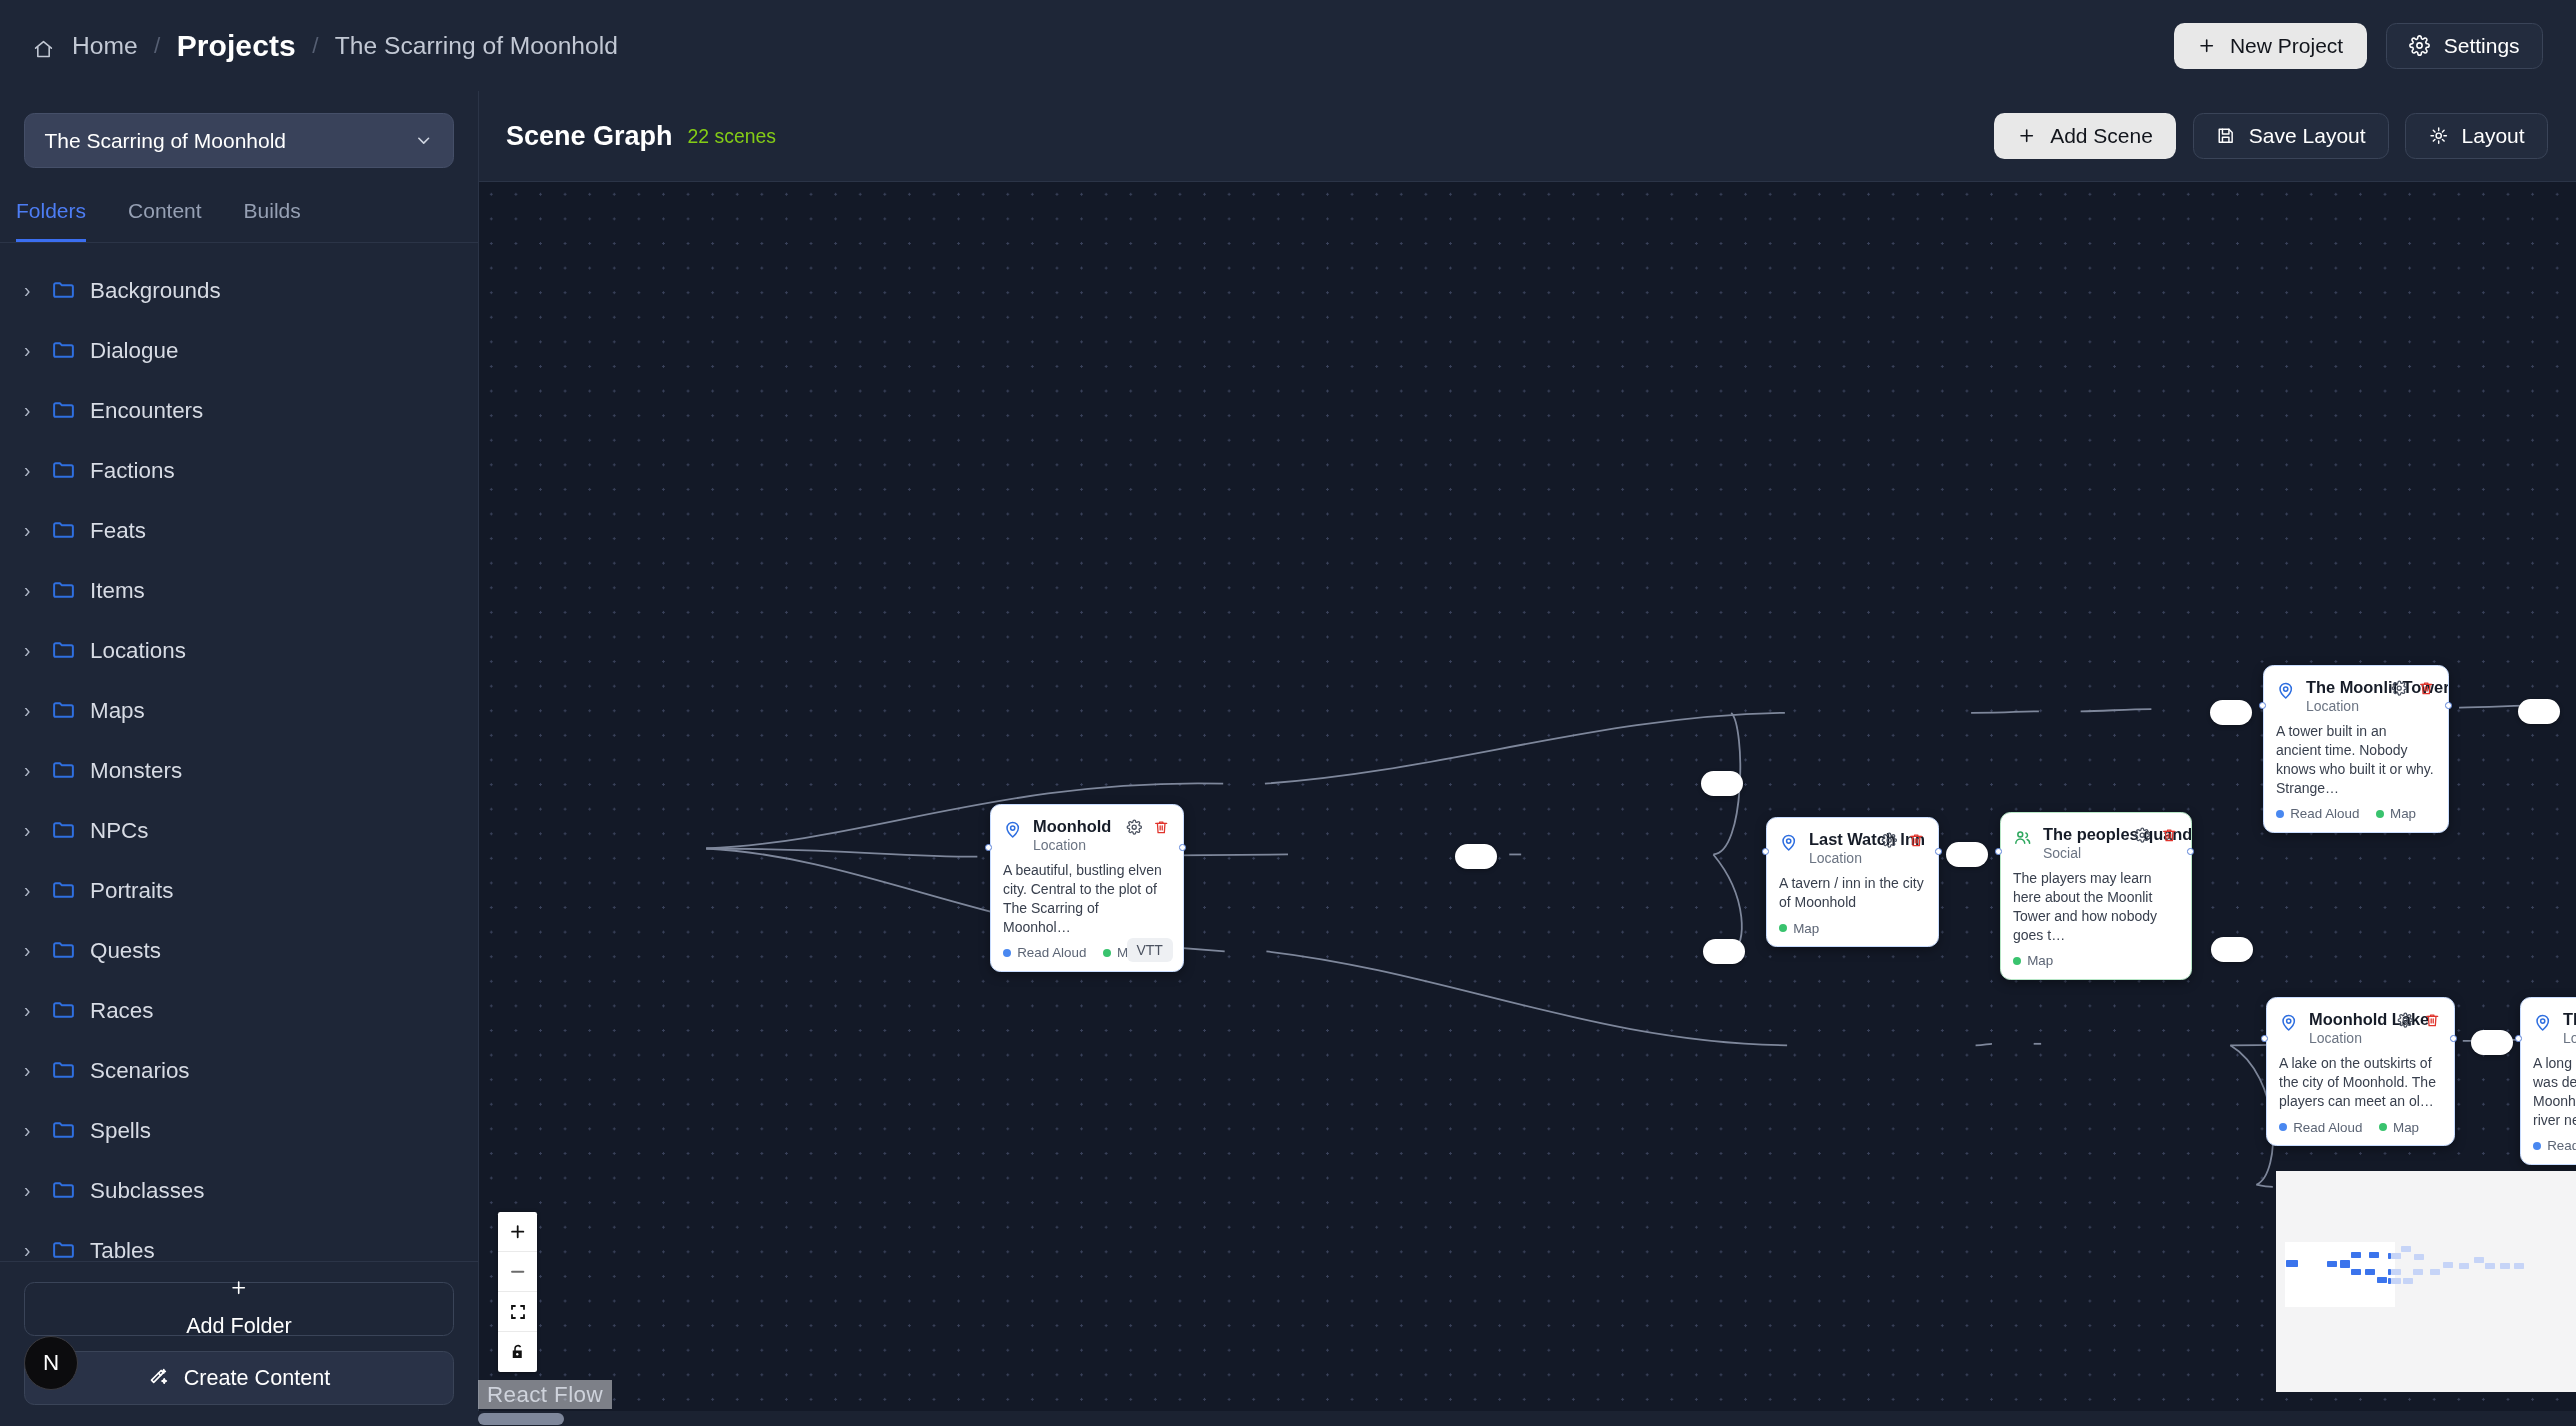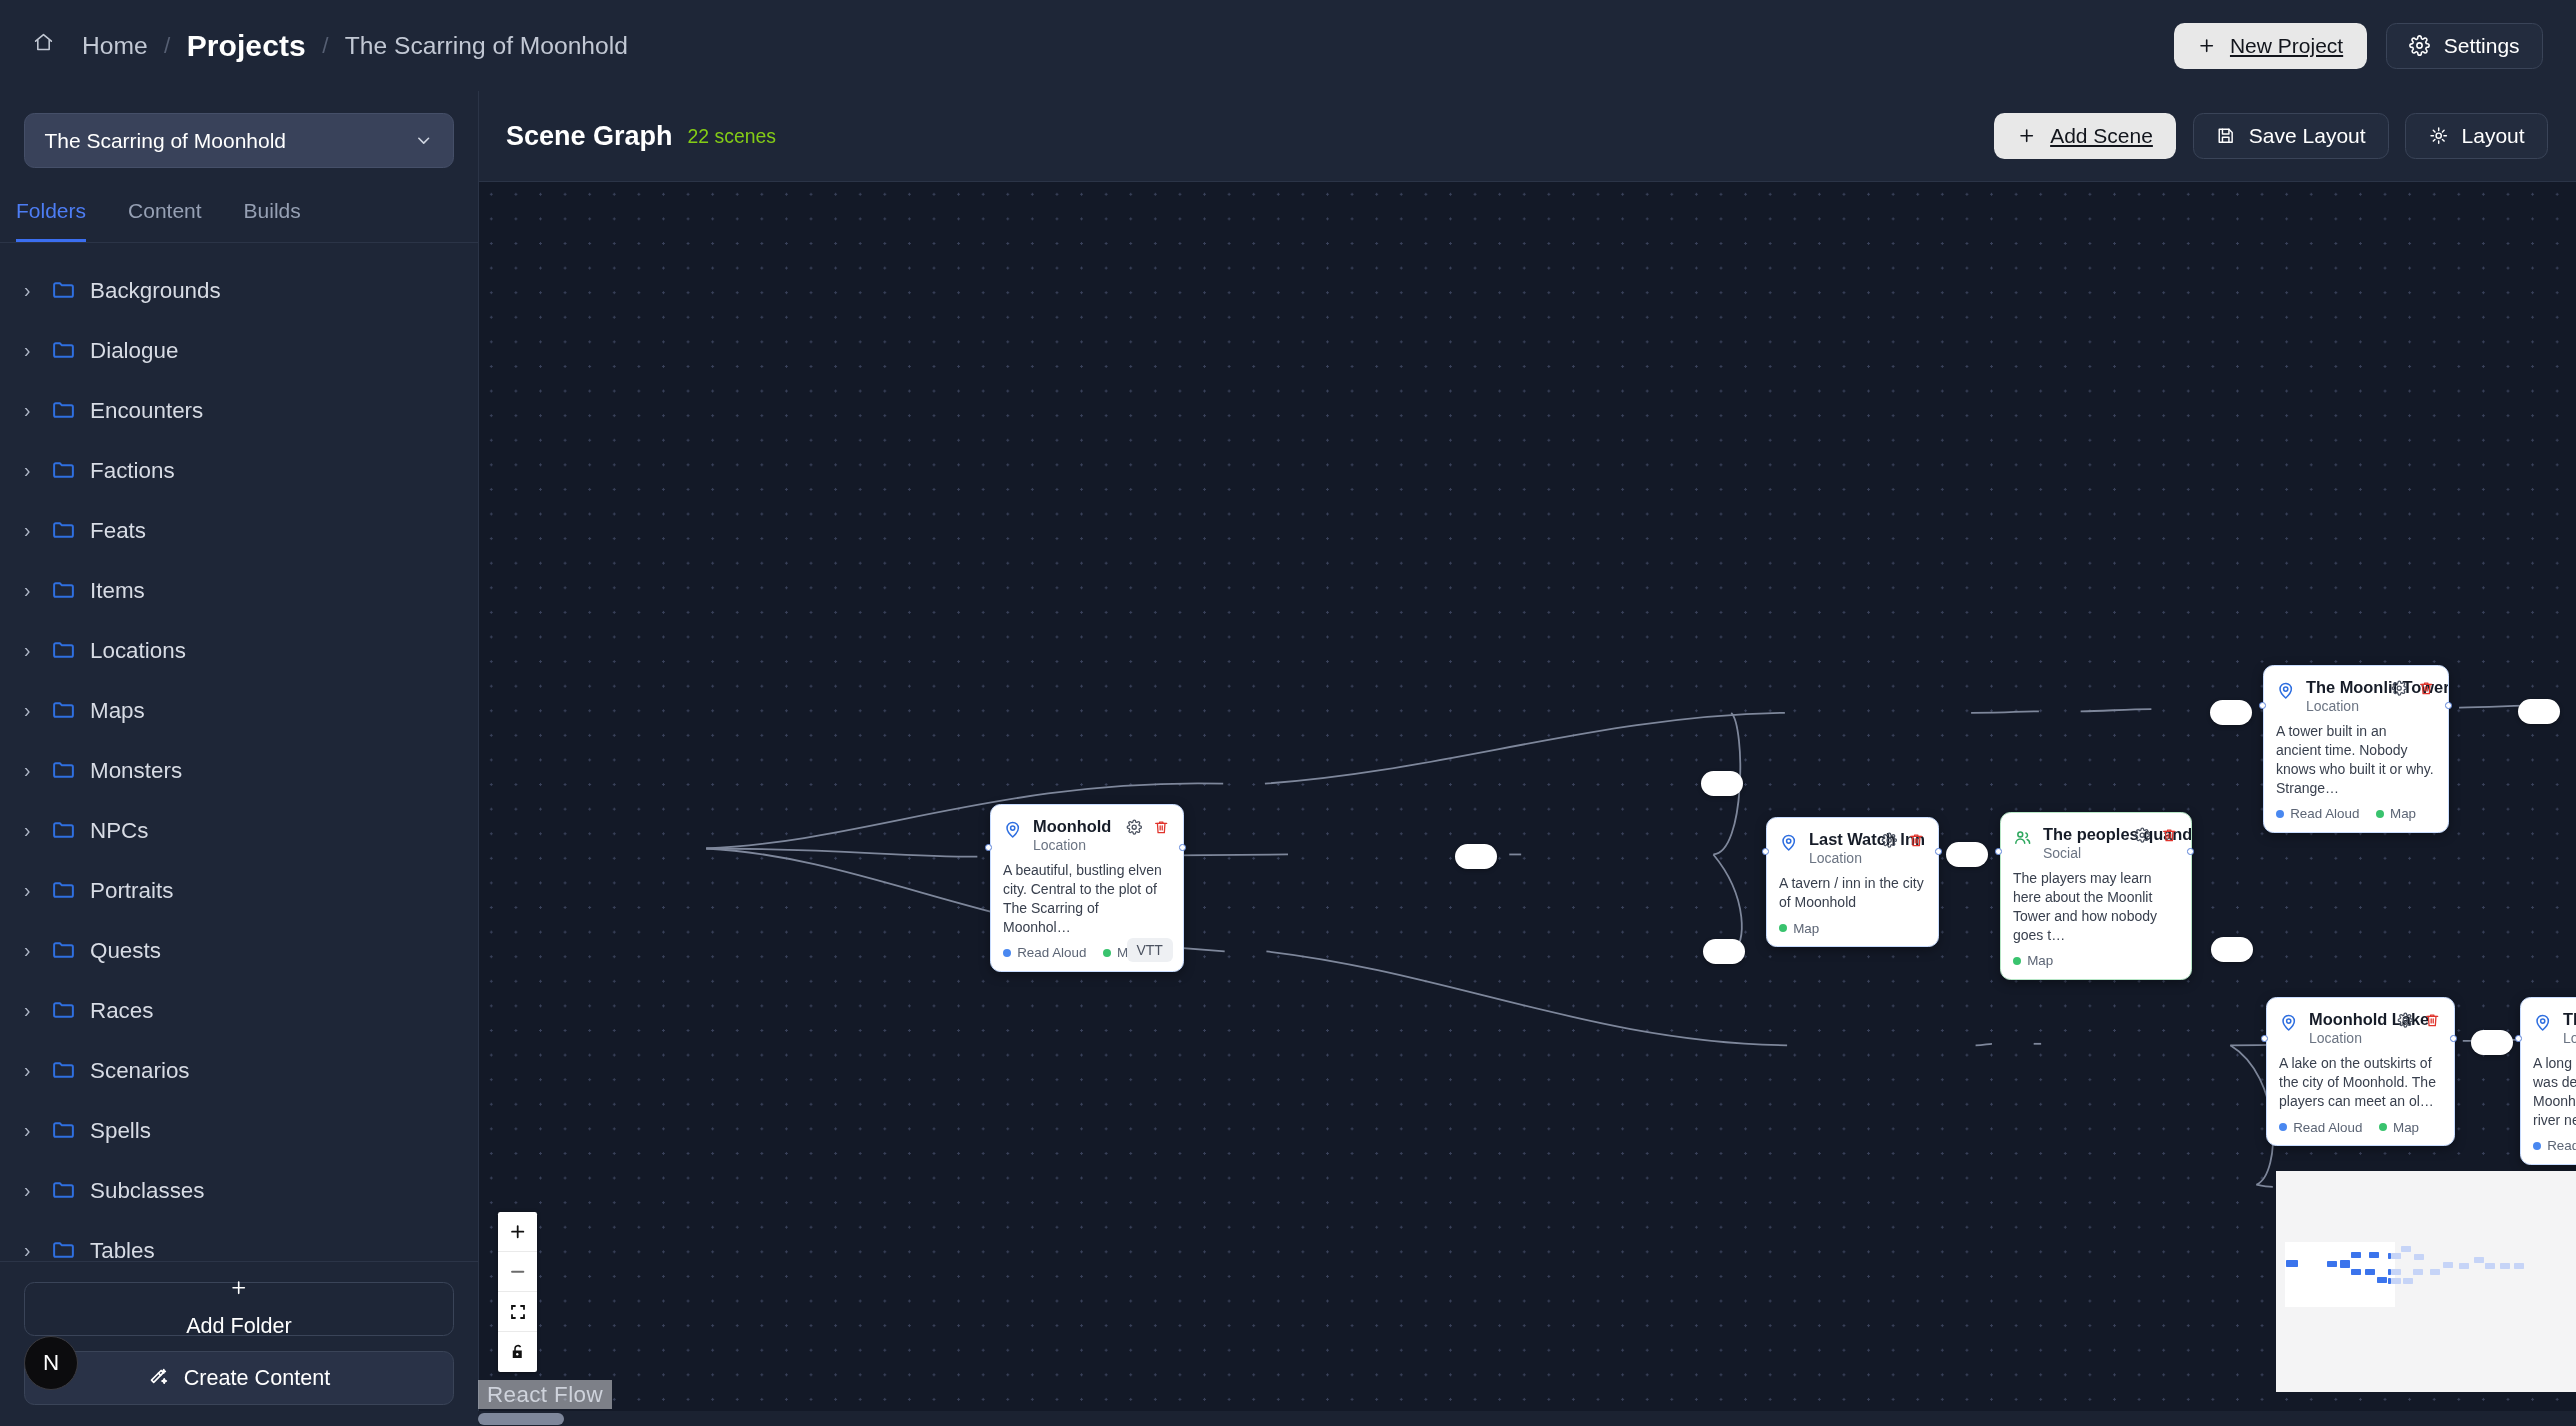--- a/index.html
+++ b/index.html
@@ -13,32 +13,32 @@
 
   
   .topbar {
     height: 91px; flex: 0 0 91px;
     background: #1e2637;
     display: flex; align-items: center;
     padding: 0 33px 0 33px;
     position: relative;
   }
   .crumbs { display: flex; align-items: center; gap: 0; }
-  .crumb-home { display: flex; align-items: flex-start; gap: 28px; color: #c2c8d4; font-size: 24.6px; }
+  .crumb-home { display: flex; align-items: flex-end; gap: 18px; color: #c2c8d4; font-size: 24.6px; }
   .crumb-sep { color: #565f73; font-size: 22.4px; margin: 0 16.4px; }
   .crumb-strong { color: #ffffff; font-size: 30px; font-weight: bold; letter-spacing: 0.1px; }
   .crumb-tail { color: #c2c8d4; font-size: 24.6px; }
   .topbar-actions { margin-left: auto; display: flex; align-items: center; gap: 19.4px; }
   .btn {
     display: inline-flex; align-items: center; gap: 13.4px;
     height: 46px; padding: 0 22.4px; border-radius: 10.4px;
     font-size: 21px; cursor: pointer; white-space: nowrap;
     border: 0.7px solid transparent;
   }
-  .btn-light { background: #e8e8e8; color: #12151c; text-decoration: underline; }
+  .btn-light { background: #e8e8e8; color: #12151c; }
   .btn-ghost { background: #232c3e; color: #ffffff; border-color: #3a4458; }
   .icn { display: inline-block; line-height: 0; }
 
   
   .body { flex: 1; display: flex; min-height: 0; }
 
   
   .sidebar {
     width: 479px; flex: 0 0 479px;
     background: #1e2637;

